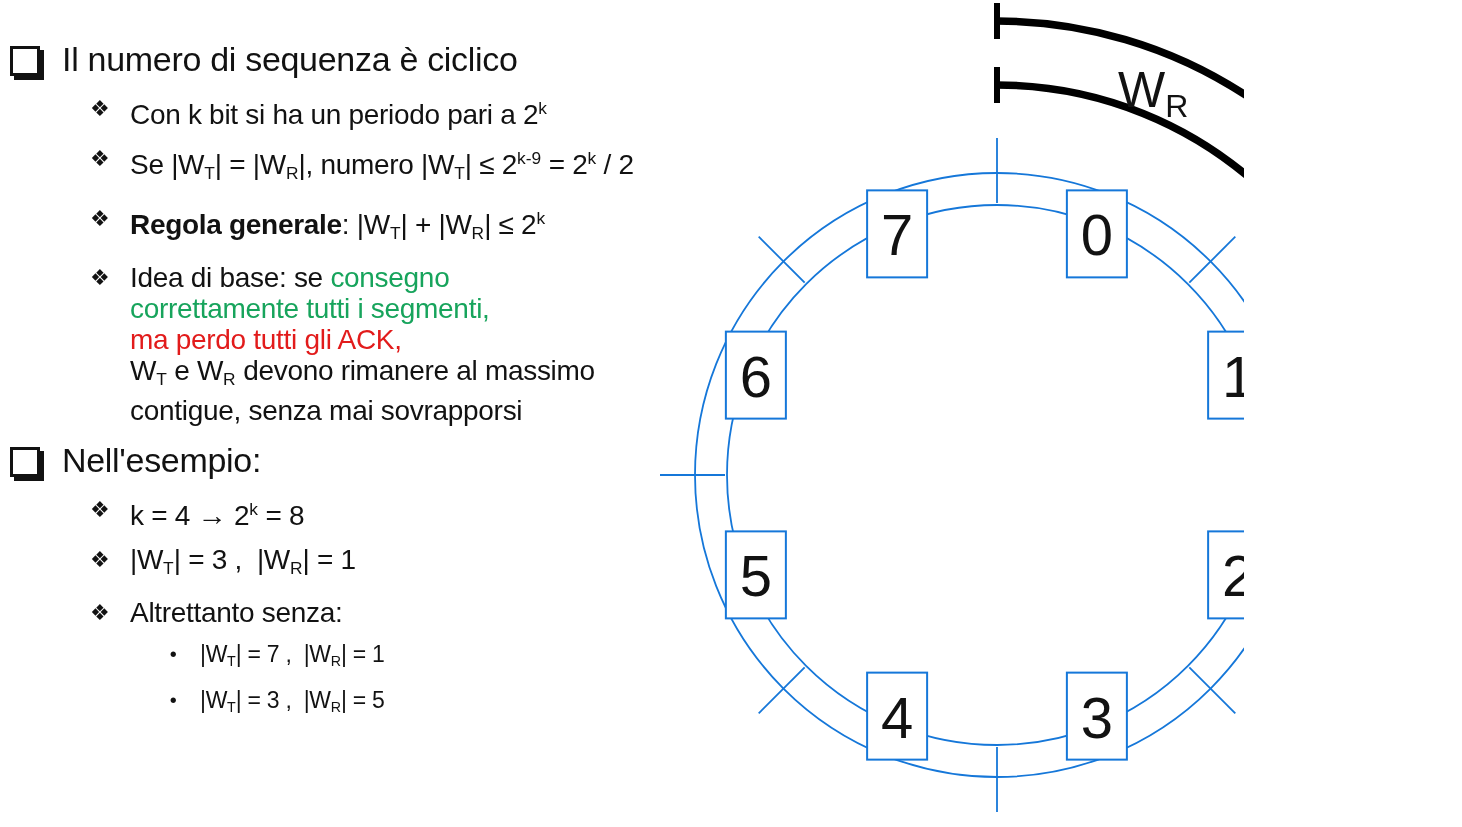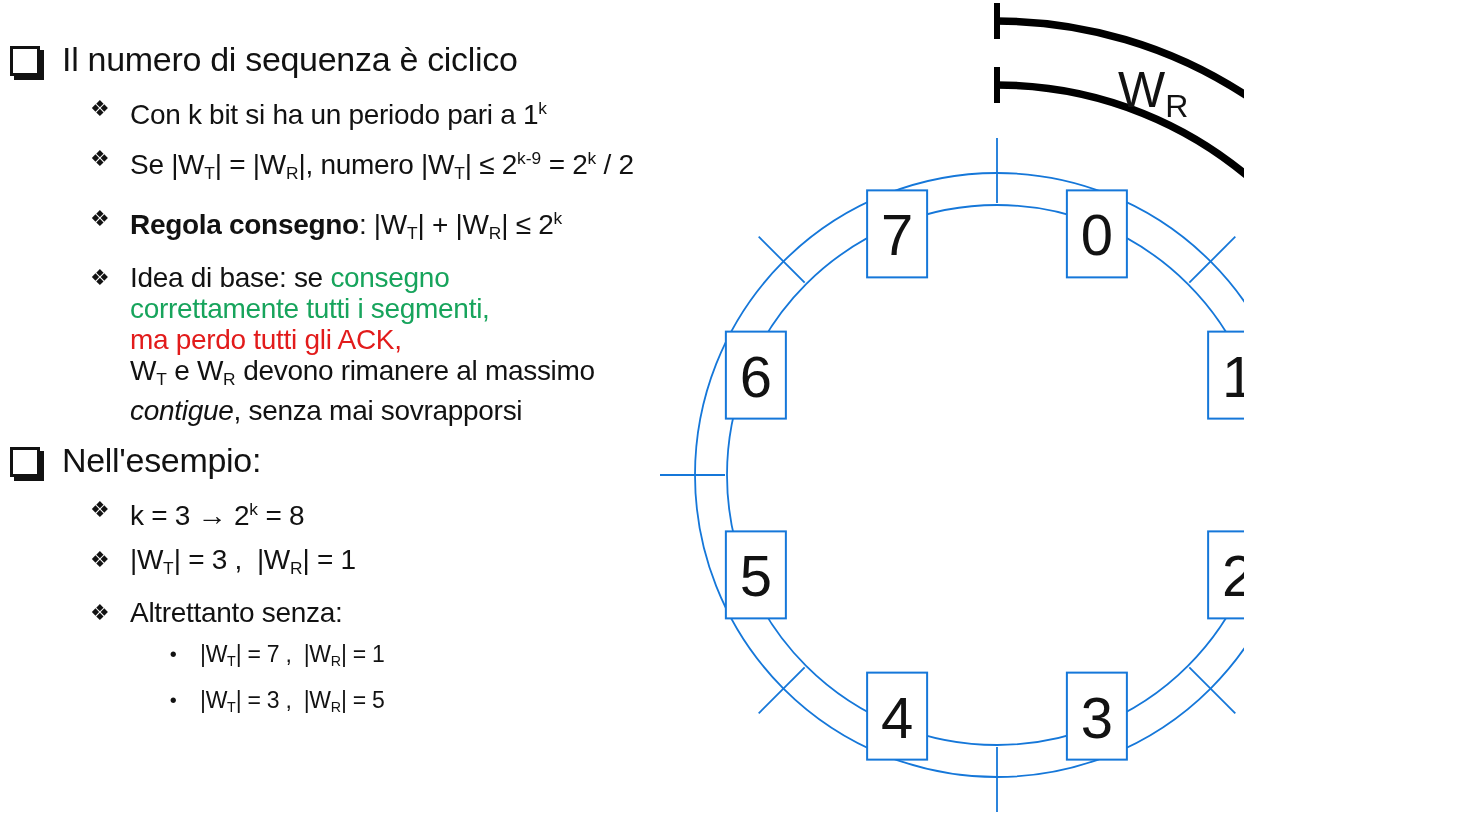--- a/index.html
+++ b/index.html
@@ -20,56 +20,56 @@
   .lvl2 .marker{width:40px;font-size:22px;}
   .lvl3 .marker{width:40px;font-size:20px;text-align:center;padding-right:14px;width:26px;}
   .mk-square{
     display:inline-block;width:24px;height:24px;background:#fff;
     border:3px solid #121212;box-shadow:4px 4px 0 #121212;
   }
   .btext{flex:1 1 auto;}
   .seg-sub{font-size:62%;vertical-align:-16%;letter-spacing:0;}
   .seg-sup{font-size:62%;vertical-align:super;letter-spacing:0;}
   .seg-bold{font-weight:bold;}
-  .seg-italic{font-style:italic;}
+  .seg-italic{}
   .seg-arrow{font-weight:bold;font-size:105%;}
   svg text{font-family:"Liberation Sans","DejaVu Sans",sans-serif;}
 </style>
 </head>
 <body>
 
 <div class="slide">
   <div class="text-col" id="bullet-col">
       <div class="bullet-row lvl1">
         <span class="marker"><span class="mk-square"></span></span>
         <span class="btext"><span class="">Il numero di sequenza è ciclico</span></span>
       </div>
       <div class="bullet-row lvl2">
         <span class="marker">❖</span>
-        <span class="btext"><span class="">Con k bit si ha un periodo pari a 1</span><span class="seg-sup">k</span></span>
+        <span class="btext"><span class="">Con k bit si ha un periodo pari a 2</span><span class="seg-sup">k</span></span>
       </div>
       <div class="bullet-row lvl2">
         <span class="marker">❖</span>
         <span class="btext"><span class="">Se |W</span><span class="seg-sub">T</span><span class="">| = |W</span><span class="seg-sub">R</span><span class="">|, numero |W</span><span class="seg-sub">T</span><span class="">| ≤ 2</span><span class="seg-sup">k-9</span><span class=""> = 2</span><span class="seg-sup">k</span><span class=""> / 2</span></span>
       </div>
       <div class="bullet-row lvl2">
         <span class="marker">❖</span>
-        <span class="btext"><span class="seg-bold">Regola consegno</span><span class="">: |W</span><span class="seg-sub">T</span><span class="">| + |W</span><span class="seg-sub">R</span><span class="">| ≤ 2</span><span class="seg-sup">k</span></span>
+        <span class="btext"><span class="seg-bold">Regola generale</span><span class="">: |W</span><span class="seg-sub">T</span><span class="">| + |W</span><span class="seg-sub">R</span><span class="">| ≤ 2</span><span class="seg-sup">k</span></span>
       </div>
       <div class="bullet-row lvl2">
         <span class="marker">❖</span>
         <span class="btext"><span class="">Idea di base: se </span><span class="" style="color: rgb(23, 164, 92);">consegno</span><br><span class="" style="color: rgb(23, 164, 92);">correttamente tutti i segmenti,</span><br><span class="" style="color: rgb(226, 27, 27);">ma perdo tutti gli ACK,</span><br><span class="">W</span><span class="seg-sub">T</span><span class=""> e W</span><span class="seg-sub">R</span><span class=""> devono rimanere al massimo</span><br><span class="seg-italic">contigue</span><span class="">, senza mai sovrapporsi</span></span>
       </div>
       <div class="bullet-row lvl1">
         <span class="marker"><span class="mk-square"></span></span>
         <span class="btext"><span class="">Nell'esempio:</span></span>
       </div>
       <div class="bullet-row lvl2">
         <span class="marker">❖</span>
-        <span class="btext"><span class="">k = 3 </span><span class="seg-arrow">→</span><span class=""> 2</span><span class="seg-sup">k</span><span class=""> = 8</span></span>
+        <span class="btext"><span class="">k = 4 </span><span class="seg-arrow">→</span><span class=""> 2</span><span class="seg-sup">k</span><span class=""> = 8</span></span>
       </div>
       <div class="bullet-row lvl2">
         <span class="marker">❖</span>
         <span class="btext"><span class="">|W</span><span class="seg-sub">T</span><span class="">| = 3&nbsp;,&nbsp;&nbsp;|W</span><span class="seg-sub">R</span><span class="">| = 1</span></span>
       </div>
       <div class="bullet-row lvl2">
         <span class="marker">❖</span>
         <span class="btext"><span class="">Altrettanto senza:</span></span>
       </div>
       <div class="bullet-row lvl3">

